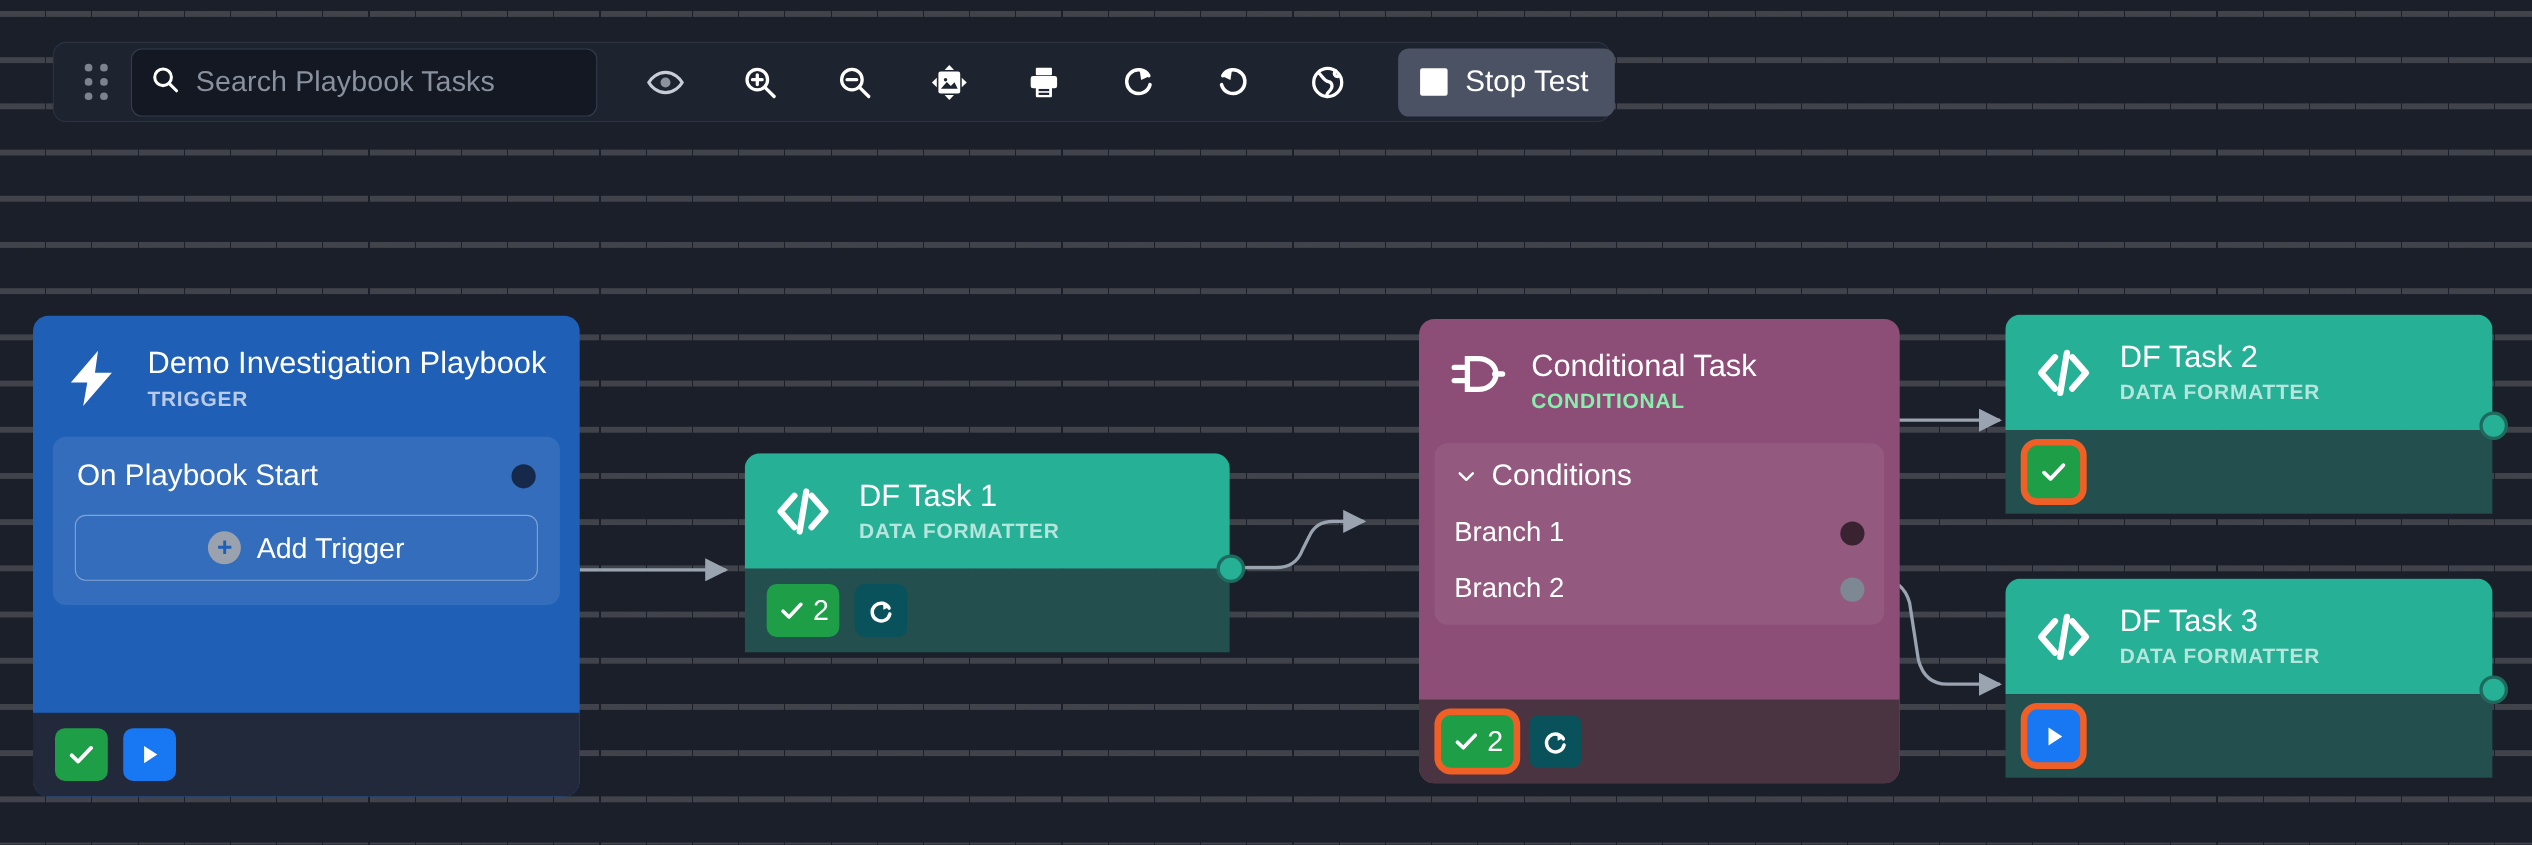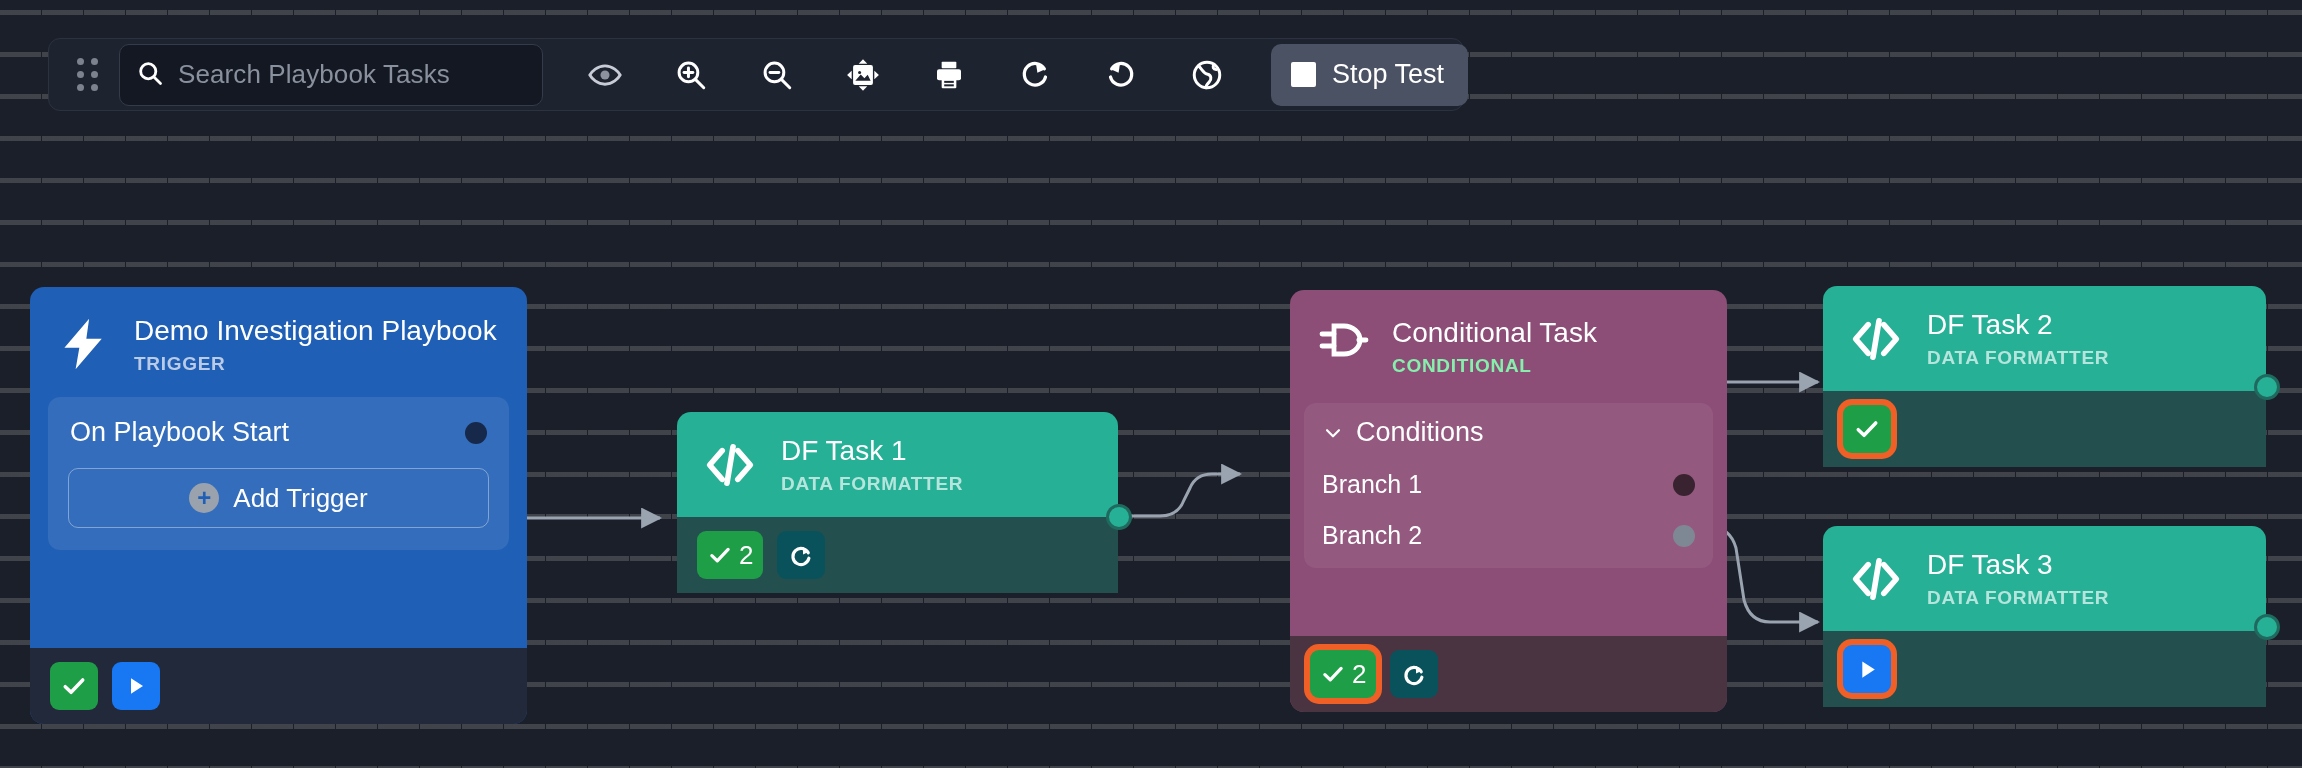--- a/index.html
+++ b/index.html
@@ -182,21 +182,21 @@
   .badge.green { background: #1f9e48; }
   .badge.blue  { background: #1877f2; }
   .badge.retry { background: #09525c; }
 
   
   #node-trigger {
     left: 30px; top: 287px;
     width: 497px; height: 437px;
     background: #1f5fb5;
   }
-  #node-trigger .node-head { padding: 26px 26px 10px 26px; align-items: flex-end; }
+  #node-trigger .node-head { padding: 26px 26px 10px 26px; align-items: center; }
   #node-trigger .node-sub { color: #b9cbe6; }
   .trigger-body {
     margin: 12px 18px 0 18px;
     background: rgba(255,255,255,0.09);
     border-radius: 12px;
     padding: 18px 20px 22px 20px;
     text-align: center;
   }
   .trigger-row {
     display: flex; align-items: center; justify-content: space-between;

